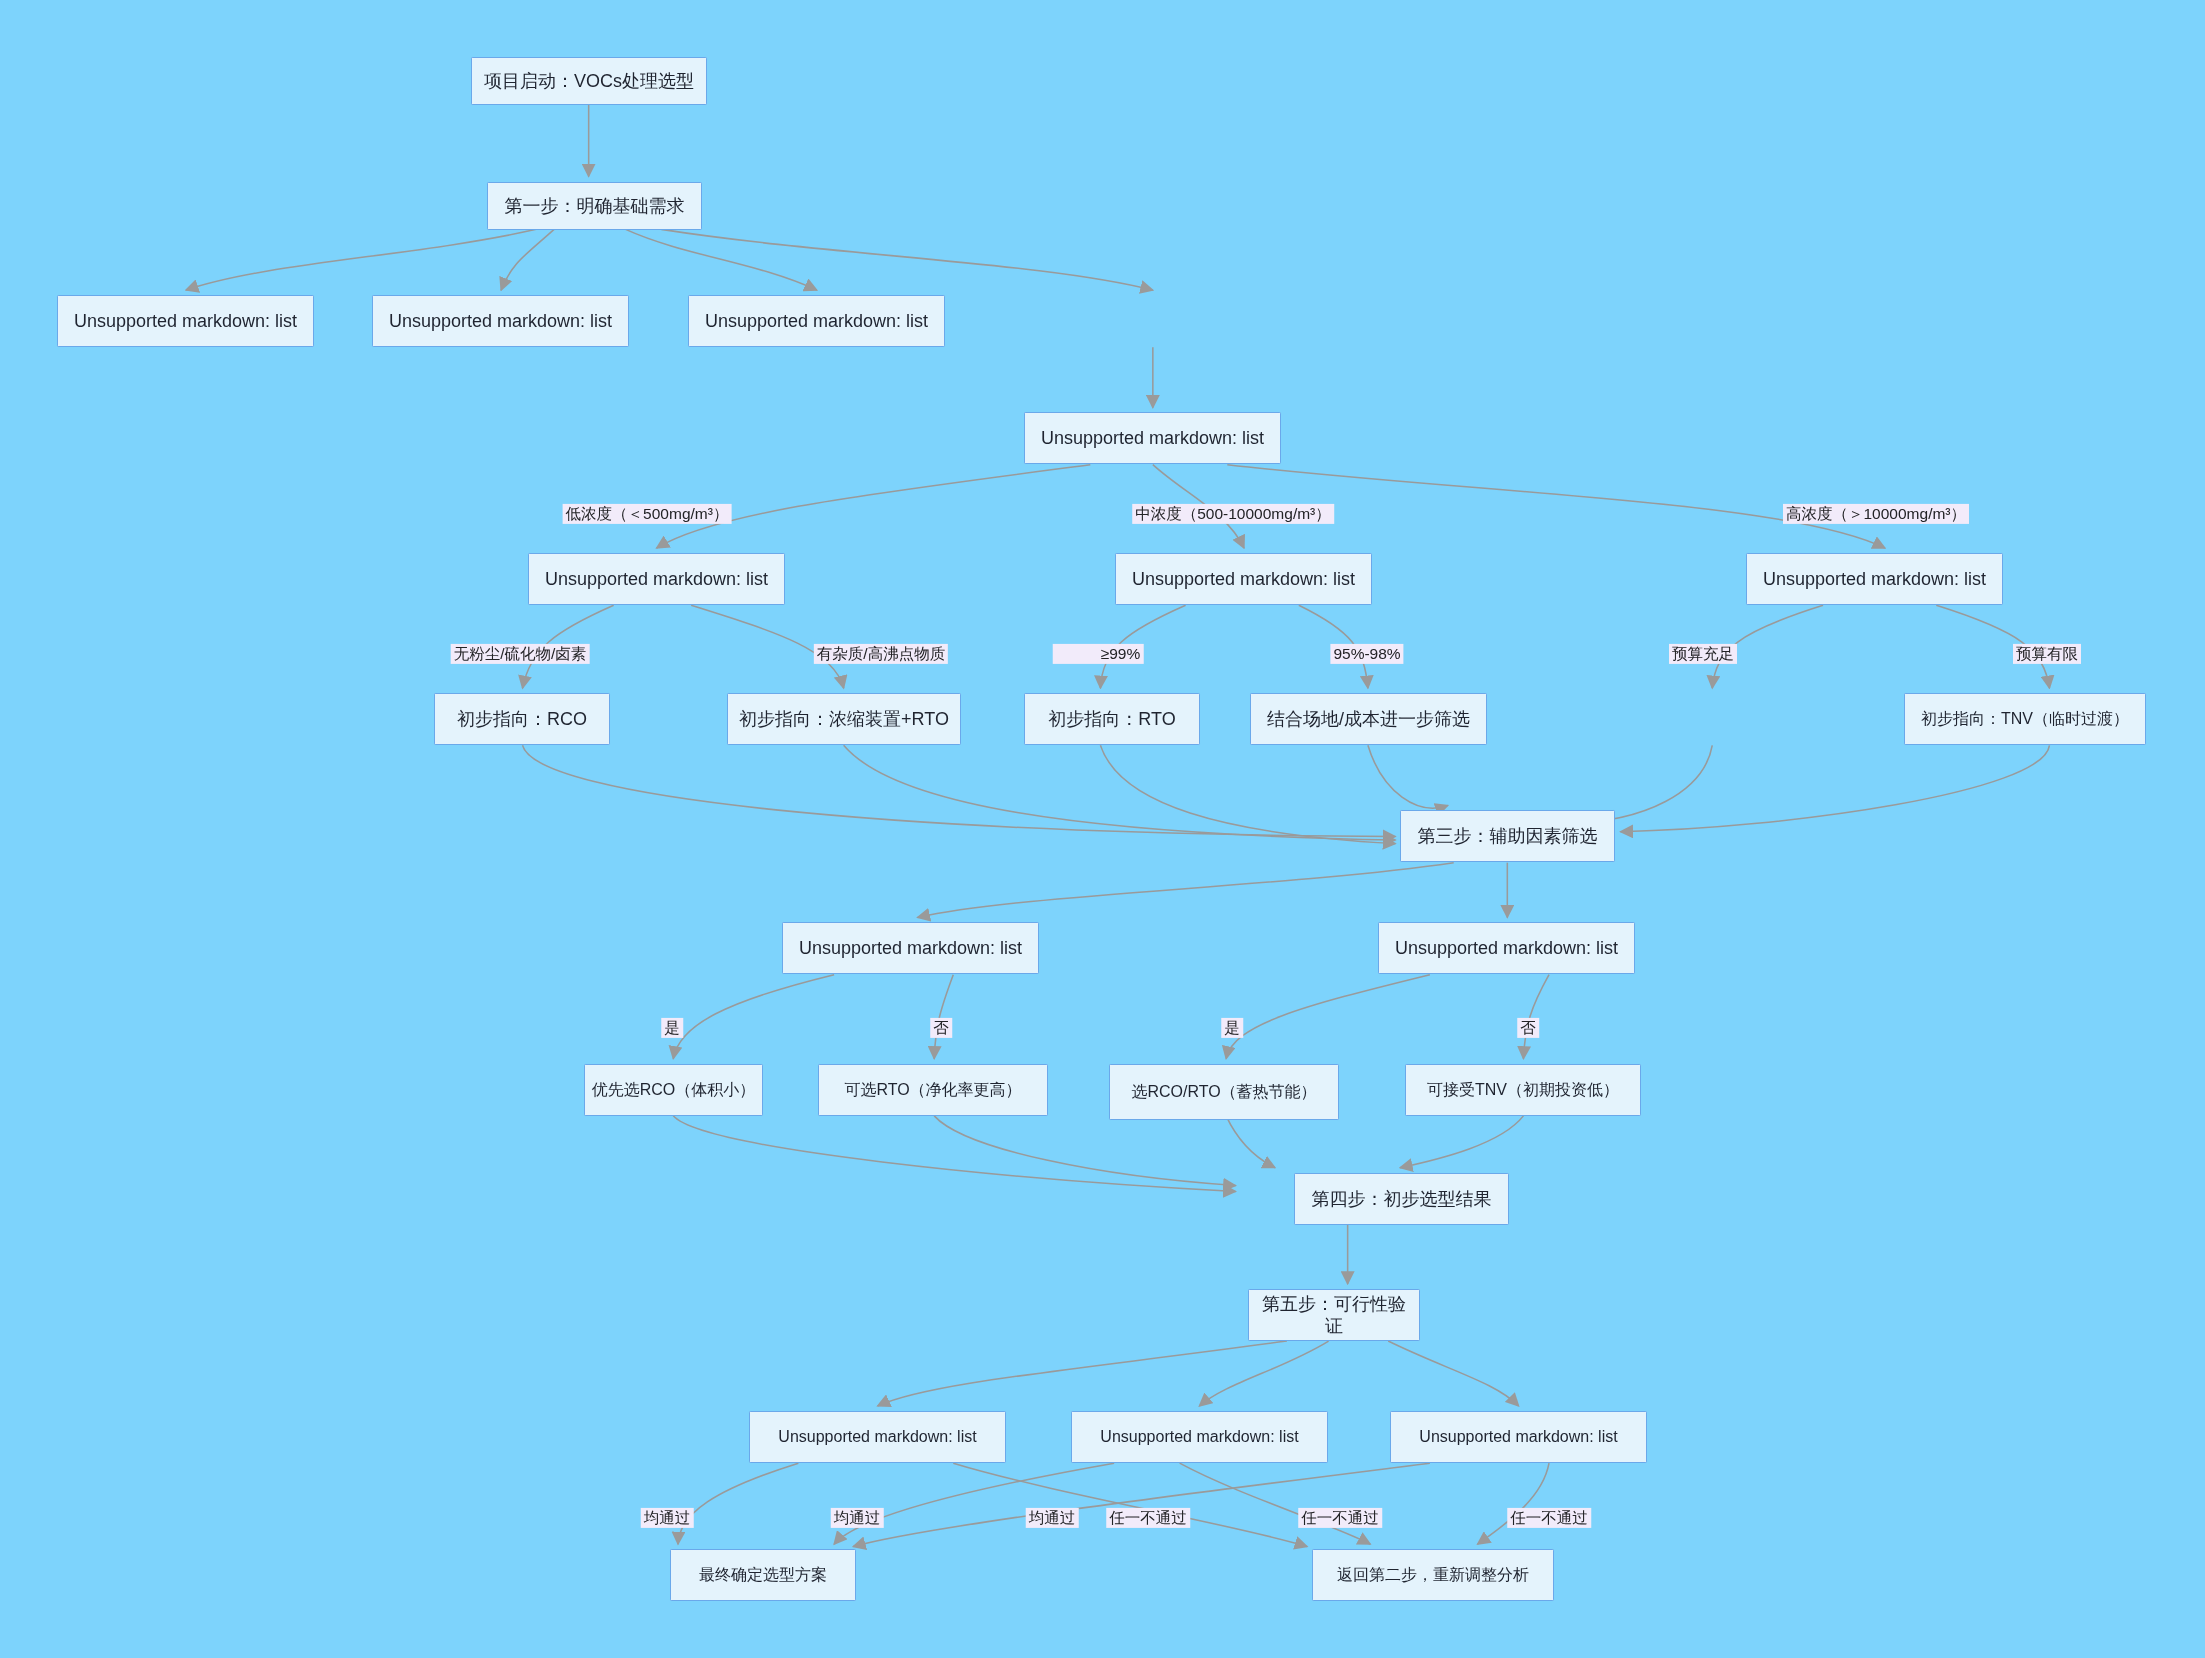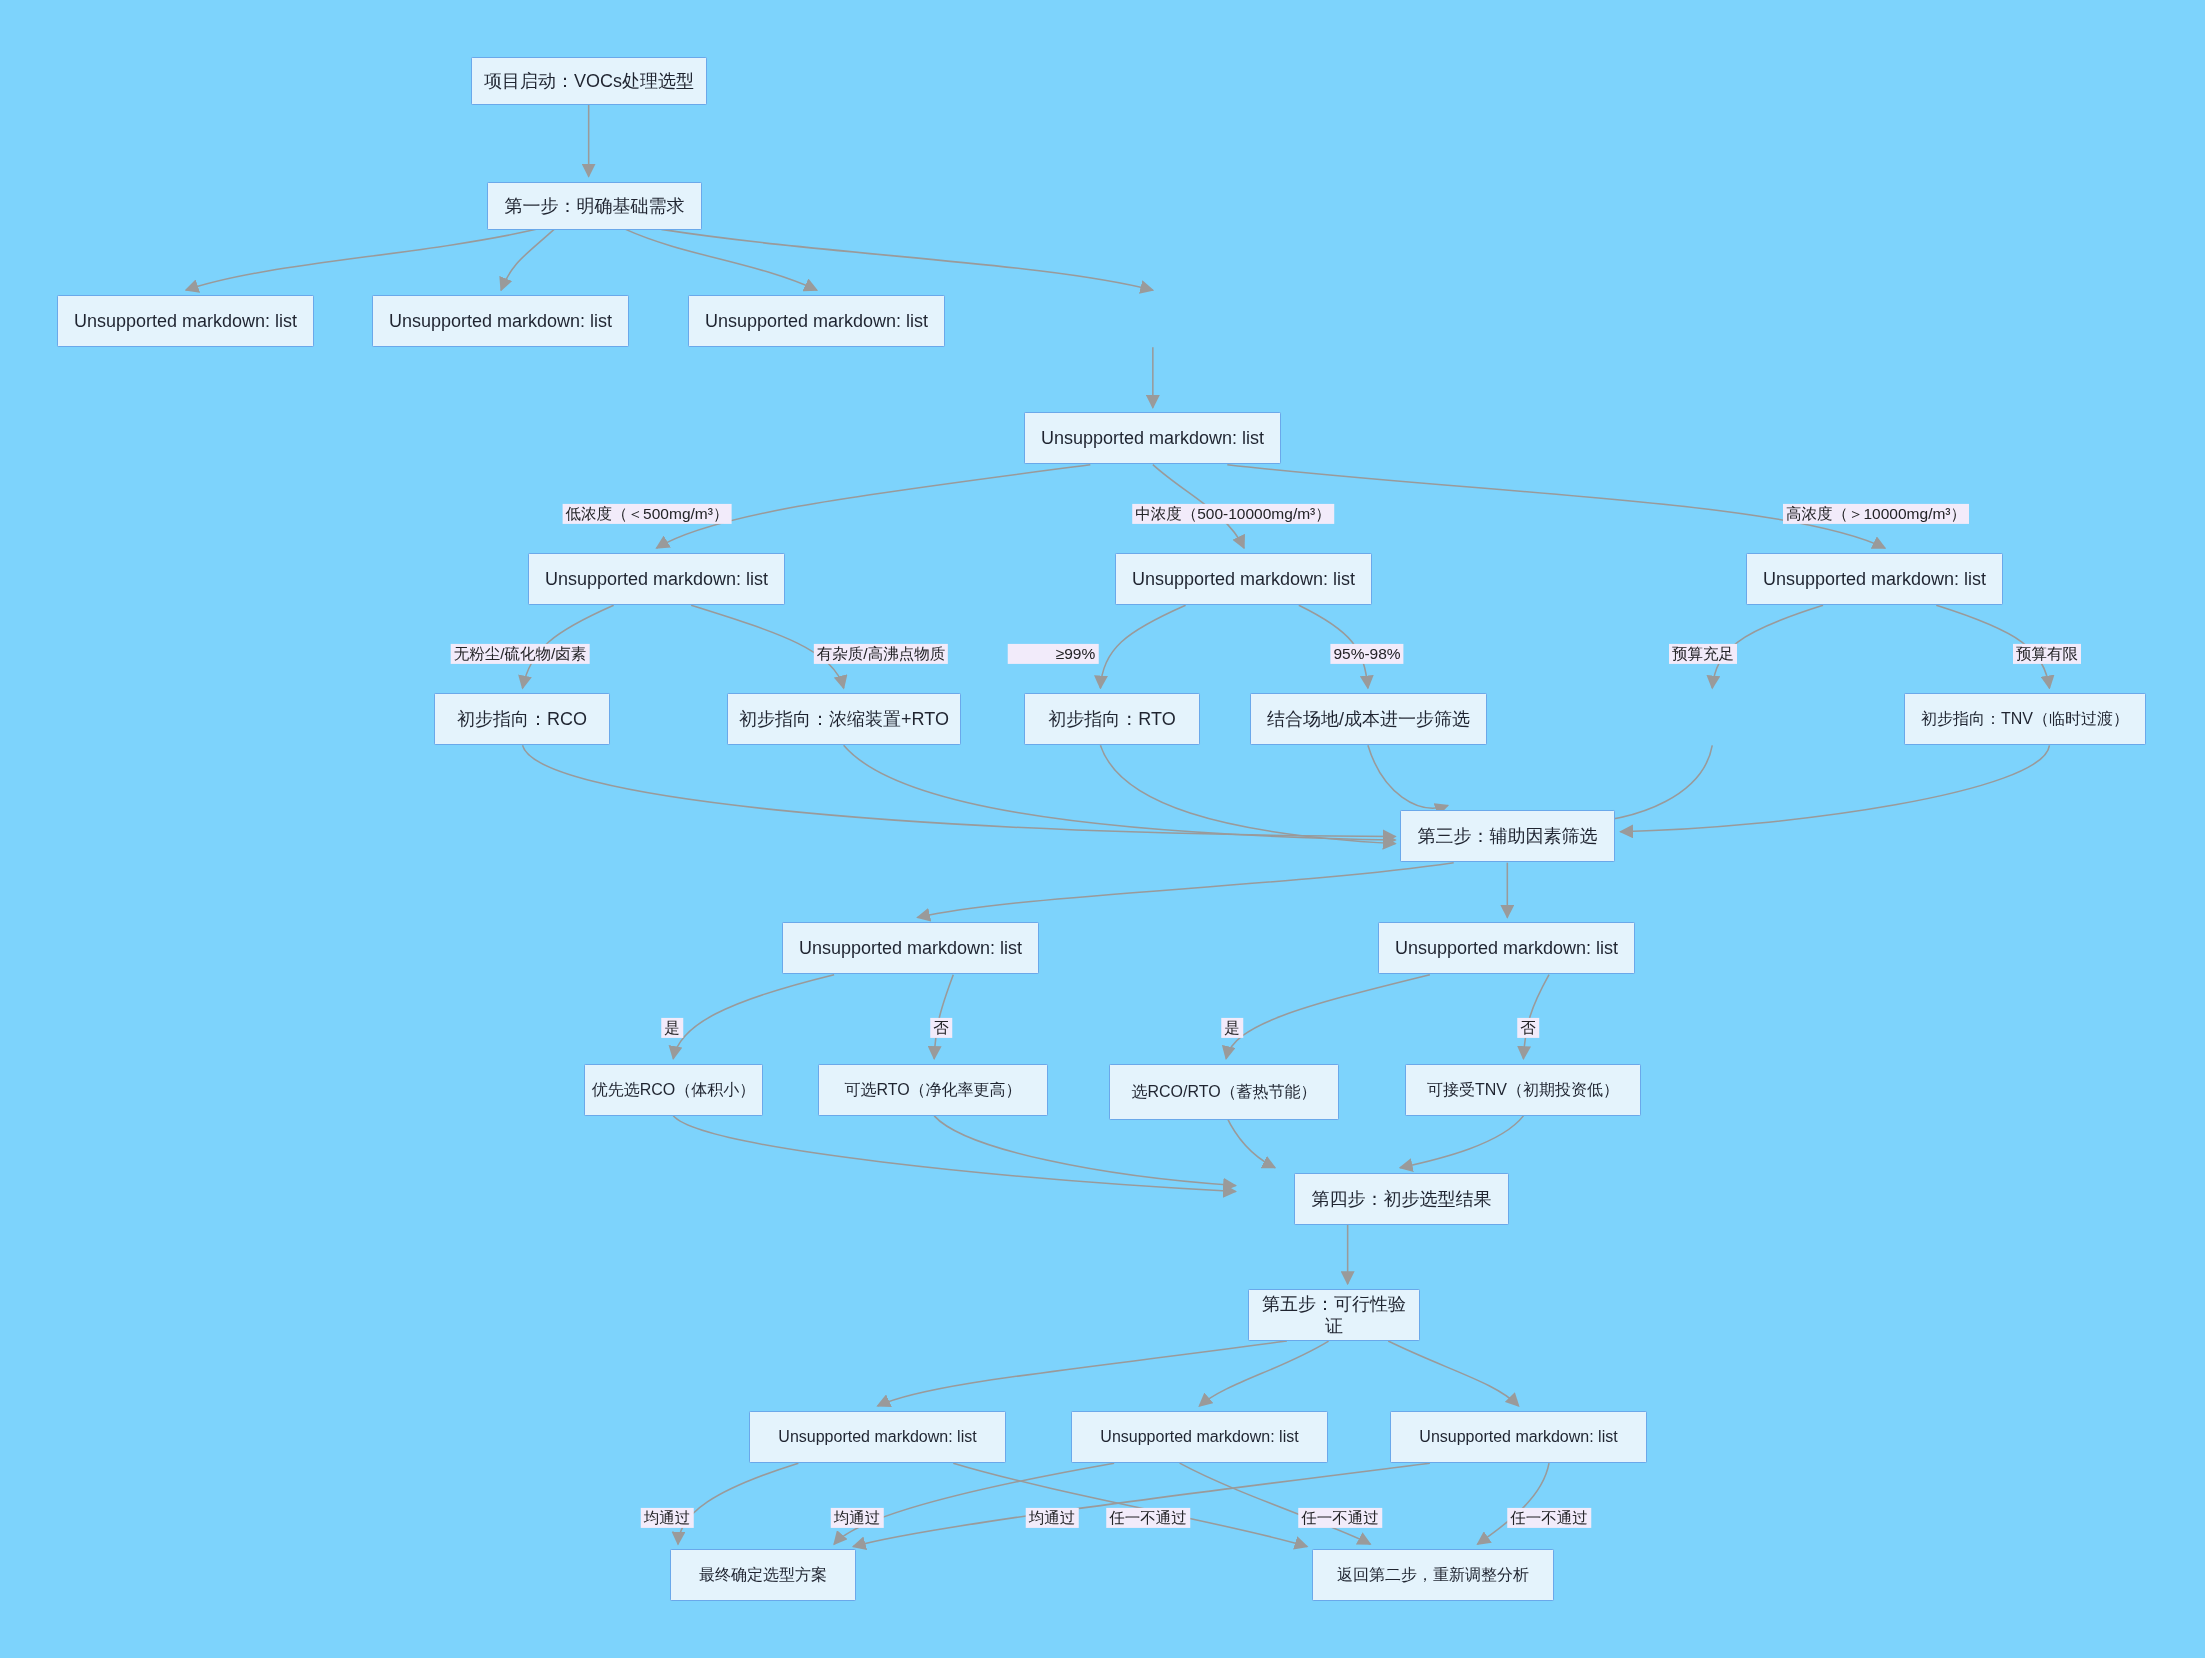--- a/index.html
+++ b/index.html
@@ -186,21 +186,21 @@
   <div class="node small" style="left:670px;top:1549px;width:186px;height:52px;">最终确定选型方案</div>
 
   <div class="node small" style="left:1312px;top:1549px;width:242px;height:52px;">返回第二步，重新调整分析</div>
 
   <div class="edge-label" style="left:647px;top:514px;">低浓度（＜500mg/m³）</div>
   <div class="edge-label" style="left:1233px;top:514px;">中浓度（500-10000mg/m³）</div>
   <div class="edge-label" style="left:1876px;top:514px;">高浓度（＞10000mg/m³）</div>
 
   <div class="edge-label" style="left:520px;top:654px;">无粉尘/硫化物/卤素</div>
   <div class="edge-label" style="left:841px;top:654px;margin-left:40px;">有杂质/高沸点物质</div>
-  <div class="edge-label" style="left:1053px;top:654px;padding-left:48px;">≥99%</div>
+  <div class="edge-label" style="left:1098px;top:654px;padding-left:48px;">≥99%</div>
   <div class="edge-label" style="left:1367px;top:654px;">95%-98%</div>
   <div class="edge-label" style="left:1703px;top:654px;">预算充足</div>
   <div class="edge-label" style="left:2047px;top:654px;">预算有限</div>
 
   <div class="edge-label" style="left:672px;top:1028px;">是</div>
   <div class="edge-label" style="left:941px;top:1028px;">否</div>
   <div class="edge-label" style="left:1232px;top:1028px;">是</div>
   <div class="edge-label" style="left:1528px;top:1028px;">否</div>
 
   <div class="edge-label" style="left:667px;top:1518px;">均通过</div>

